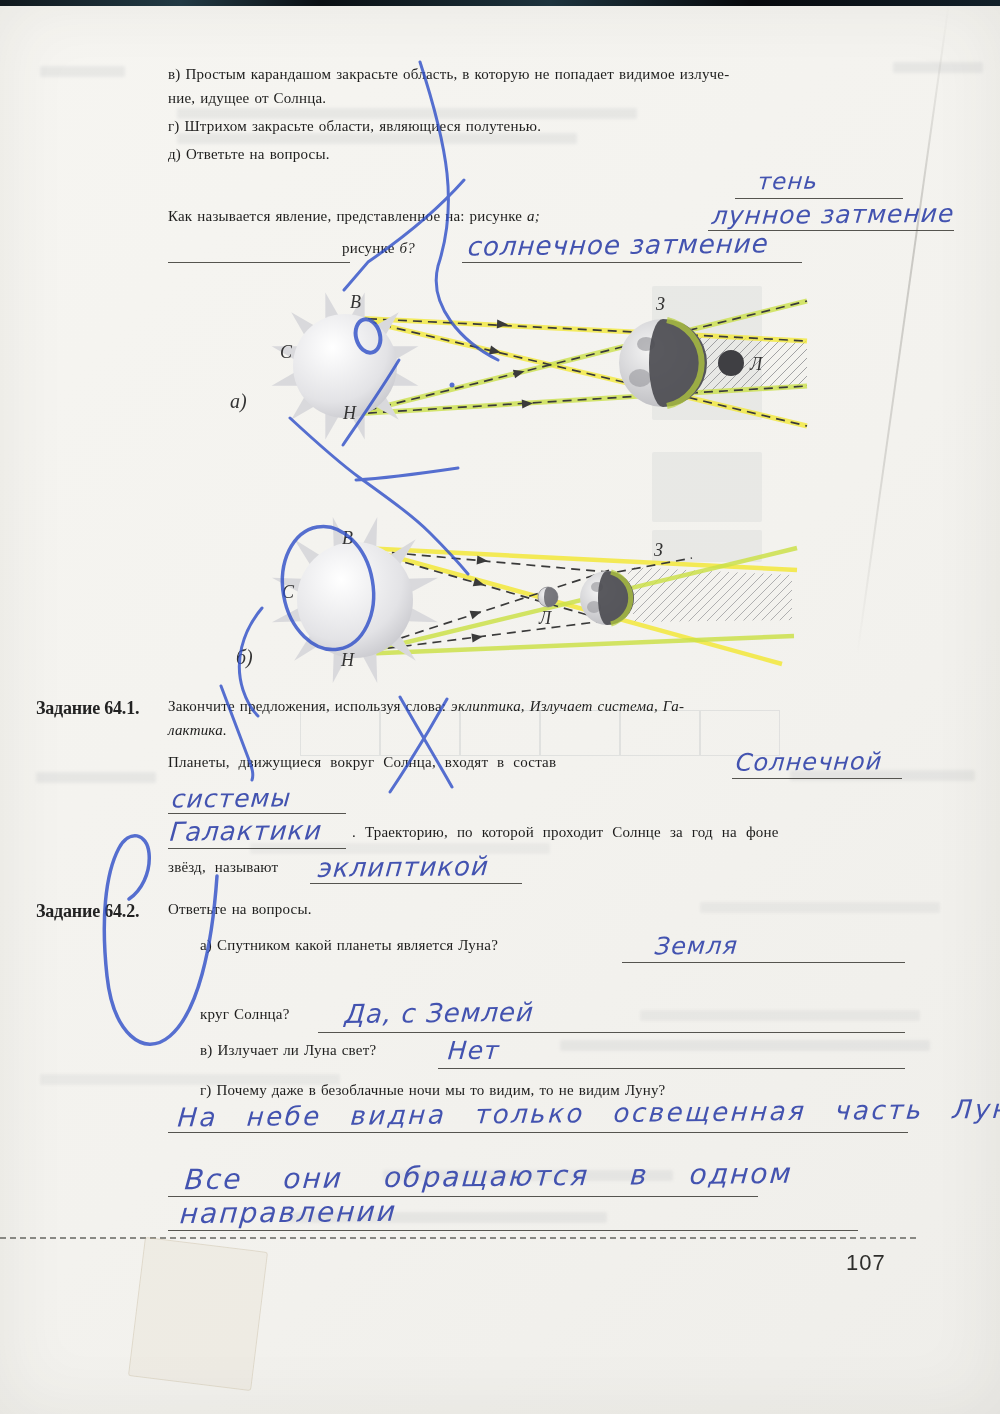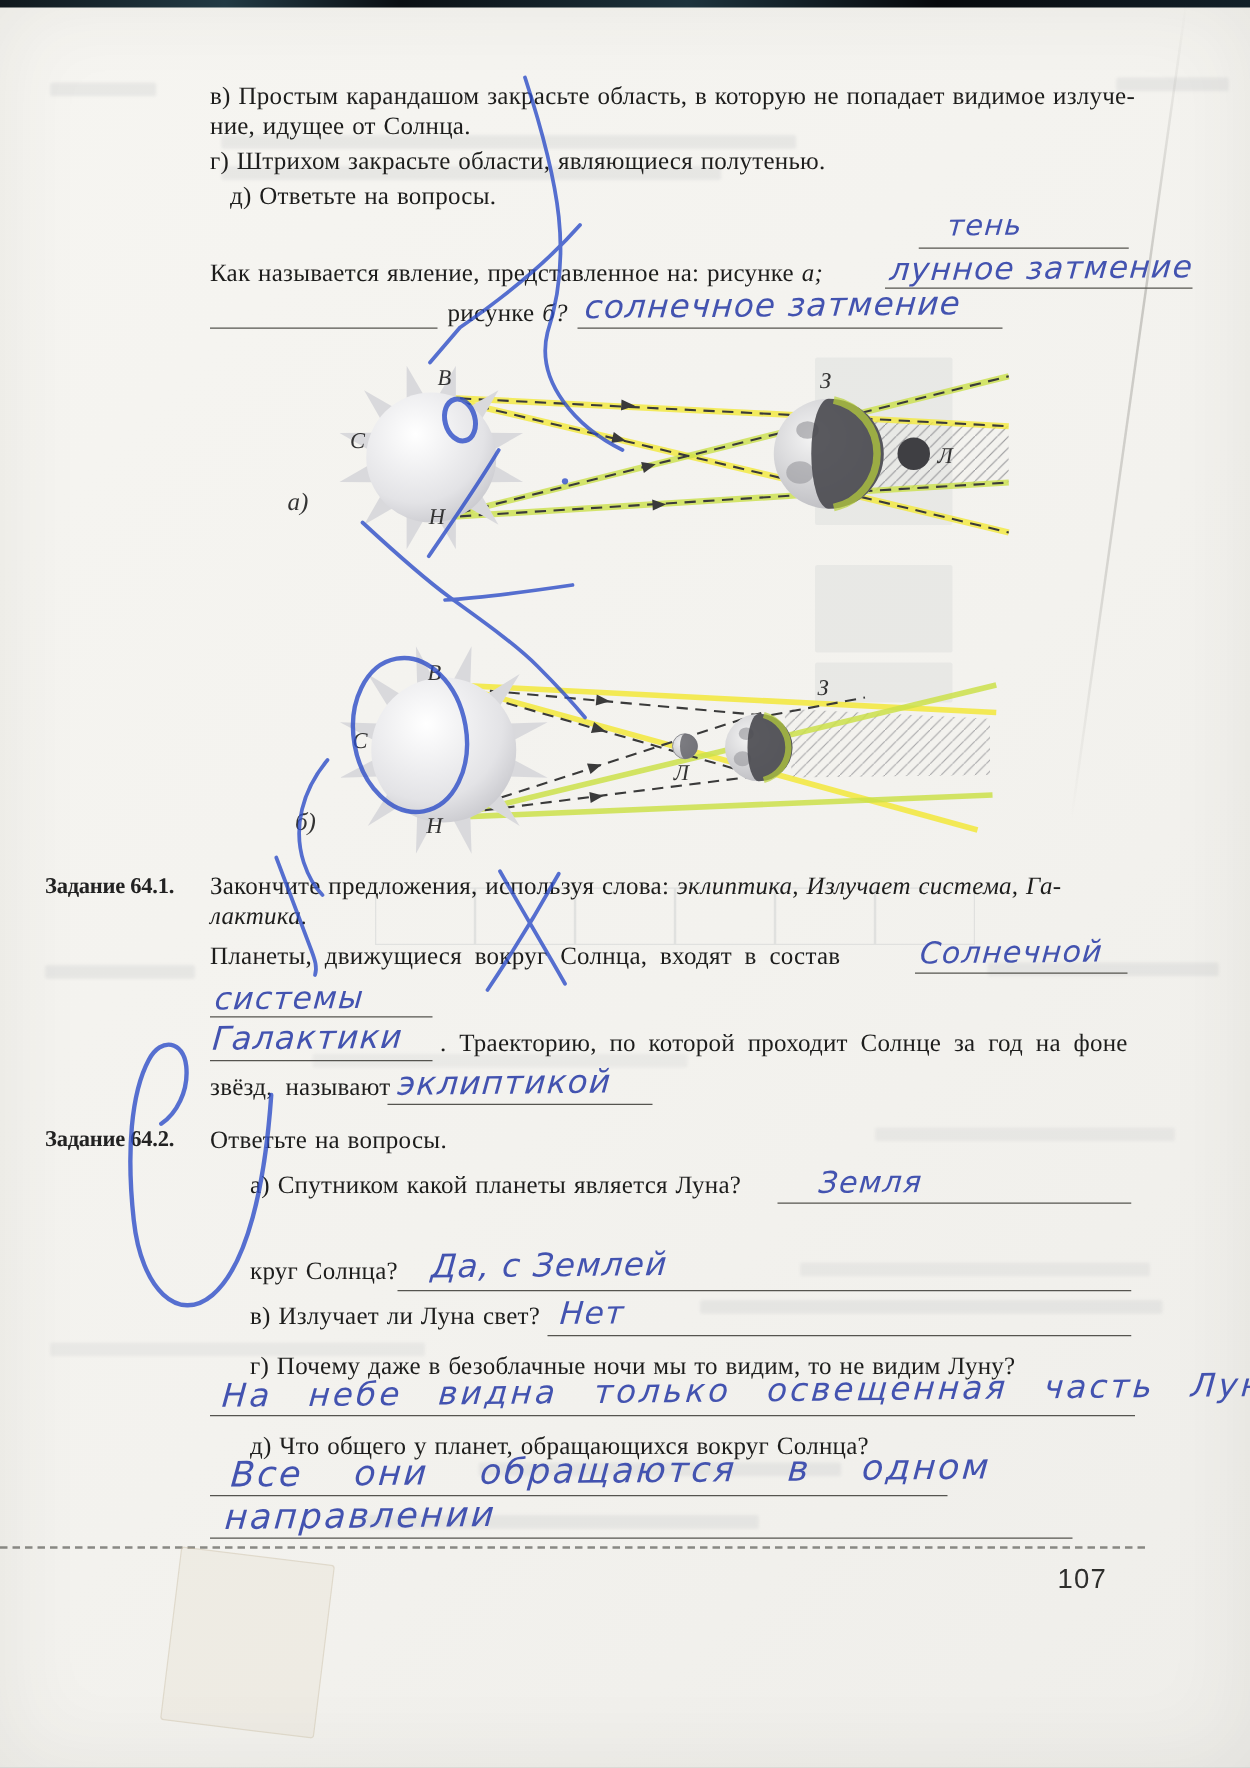--- a/index.html
+++ b/index.html
@@ -9,21 +9,21 @@
     overflow:hidden;
     font-family:"Liberation Serif",serif;
     color:#1d1d1c;
     box-shadow:inset 0 0 70px rgba(60,60,55,.08);
   }
   .scan-top{position:absolute;left:0;top:0;width:100%;height:6px;
     background:linear-gradient(90deg,#10181d 0%,#223a44 18%,#0a0f13 32%,#1d333d 55%,#07090c 75%,#122029 100%);}
   .crease{position:absolute;left:948px;top:2px;width:2px;height:660px;
     transform:rotate(8deg);transform-origin:top center;
     background:linear-gradient(to bottom,rgba(130,128,122,0),rgba(130,128,122,.38) 35%,rgba(130,128,122,.25) 70%,rgba(130,128,122,0));}
-  .print{position:absolute;white-space:nowrap;font-size:20px;letter-spacing:.2px;word-spacing:1px;}
+  .print{position:absolute;white-space:nowrap;font-size:15px;letter-spacing:.2px;word-spacing:1px;}
   .print i{font-style:italic;}
   .wide{word-spacing:5px;}
   .tasklabel{position:absolute;white-space:nowrap;font-family:Liberation Serif, serif;
     font-weight:bold;font-size:18px;letter-spacing:-.2px;color:#222;}
   .ul{position:absolute;height:0;border-bottom:1.6px solid #55544f;}
   .hw{position:absolute;white-space:nowrap;font-family:"DejaVu Sans",sans-serif;
     font-style:italic;color:#4353b0;transform:skewX(-5deg) rotate(-.6deg);
     letter-spacing:1px;}
   .ghost{position:absolute;height:11px;background:#8f949c;opacity:.13;filter:blur(1.4px);border-radius:2px;}
   .ghost-block{position:absolute;background:rgba(176,180,188,.16);border-radius:2px;}
@@ -66,34 +66,34 @@
       <div></div>
       <div></div>
       <div></div>
       <div></div>
       <div></div>
   </div>
 
   <div class="print" style="left:168px;top:66px;">в) Простым карандашом закрасьте область, в которую не попадает видимое излуче-</div>
   <div class="print" style="left:168px;top:90px;">ние, идущее от Солнца.</div>
   <div class="print" style="left:168px;top:118px;">г) Штрихом закрасьте области, являющиеся полутенью.</div>
-  <div class="print" style="left:168px;top:146px;margin-left:16px;">д) Ответьте на вопросы.</div>
+  <div class="print" style="left:168px;top:146px;">д) Ответьте на вопросы.</div>
 
   <div class="ul" style="left:735px;top:198px;width:168px;"></div>
   <div class="hw" style="left:758px;top:168px;font-size:23px;">тень</div>
 
   <div class="print" style="left:168px;top:208px;">
     <span>Как называется явление, представленное на: рисунке</span>
     <i>а;</i>
   </div>
   <div class="ul" style="left:708px;top:230px;width:246px;"></div>
   <div class="hw" style="left:712px;top:200px;font-size:25px;">лунное затмение</div>
 
   <div class="ul" style="left:168px;top:262px;width:182px;"></div>
-  <div class="print" style="left:358px;top:240px;font-family:Liberation Serif, serif;">
+  <div class="print" style="left:342px;top:240px;font-family:Liberation Serif, serif;">
     <span>рисунке</span>
     <i>б?</i>
   </div>
   <div class="ul" style="left:462px;top:262px;width:340px;"></div>
   <div class="hw" style="left:468px;top:230px;font-size:26px;">солнечное затмение</div>
 
   <svg class="diagram" style="left:222px;top:286px;" width="590" height="180" viewBox="0 0 590 180">
     <defs>
       <radialGradient id="sunGrad" cx="38%" cy="32%" r="75%">
         <stop offset="0%" stop-color="#ffffff"></stop>
@@ -275,21 +275,20 @@
   <div class="hw" style="left:345px;top:998px;font-size:26px;">Да, с Землей</div>
 
   <div class="print" style="left:200px;top:1042px;">в) Излучает ли Луна свет?</div>
   <div class="ul" style="left:438px;top:1068px;width:467px;"></div>
   <div class="hw" style="left:448px;top:1036px;font-size:25px;">Нет</div>
 
   <div class="print" style="left:200px;top:1082px;">г) Почему даже в безоблачные ночи мы то видим, то не видим Луну?</div>
   <div class="ul" style="left:168px;top:1132px;width:740px;"></div>
   <div class="hw" style="left:178px;top:1098px;font-size:26px;letter-spacing:2.5px;word-spacing:18px;">На небе видна только освещенная часть Луны</div>
 
-  <div class="print" style="left:200px;top:1146px;">д) Что общего у планет, обращающихся вокруг Солнца?</div>
   <div class="ul" style="left:168px;top:1196px;width:590px;"></div>
   <div class="hw" style="left:185px;top:1160px;font-size:28px;letter-spacing:2px;word-spacing:30px;">Все они обращаются в одном</div>
   <div class="ul" style="left:168px;top:1230px;width:690px;"></div>
   <div class="hw" style="left:180px;top:1196px;font-size:28px;letter-spacing:2px;">направлении</div>
 
   <div class="cutline"></div>
   <div class="pagenum">107</div>
   <div class="stain"></div>
 
   <svg class="overlay" viewBox="0 0 1000 1414">

